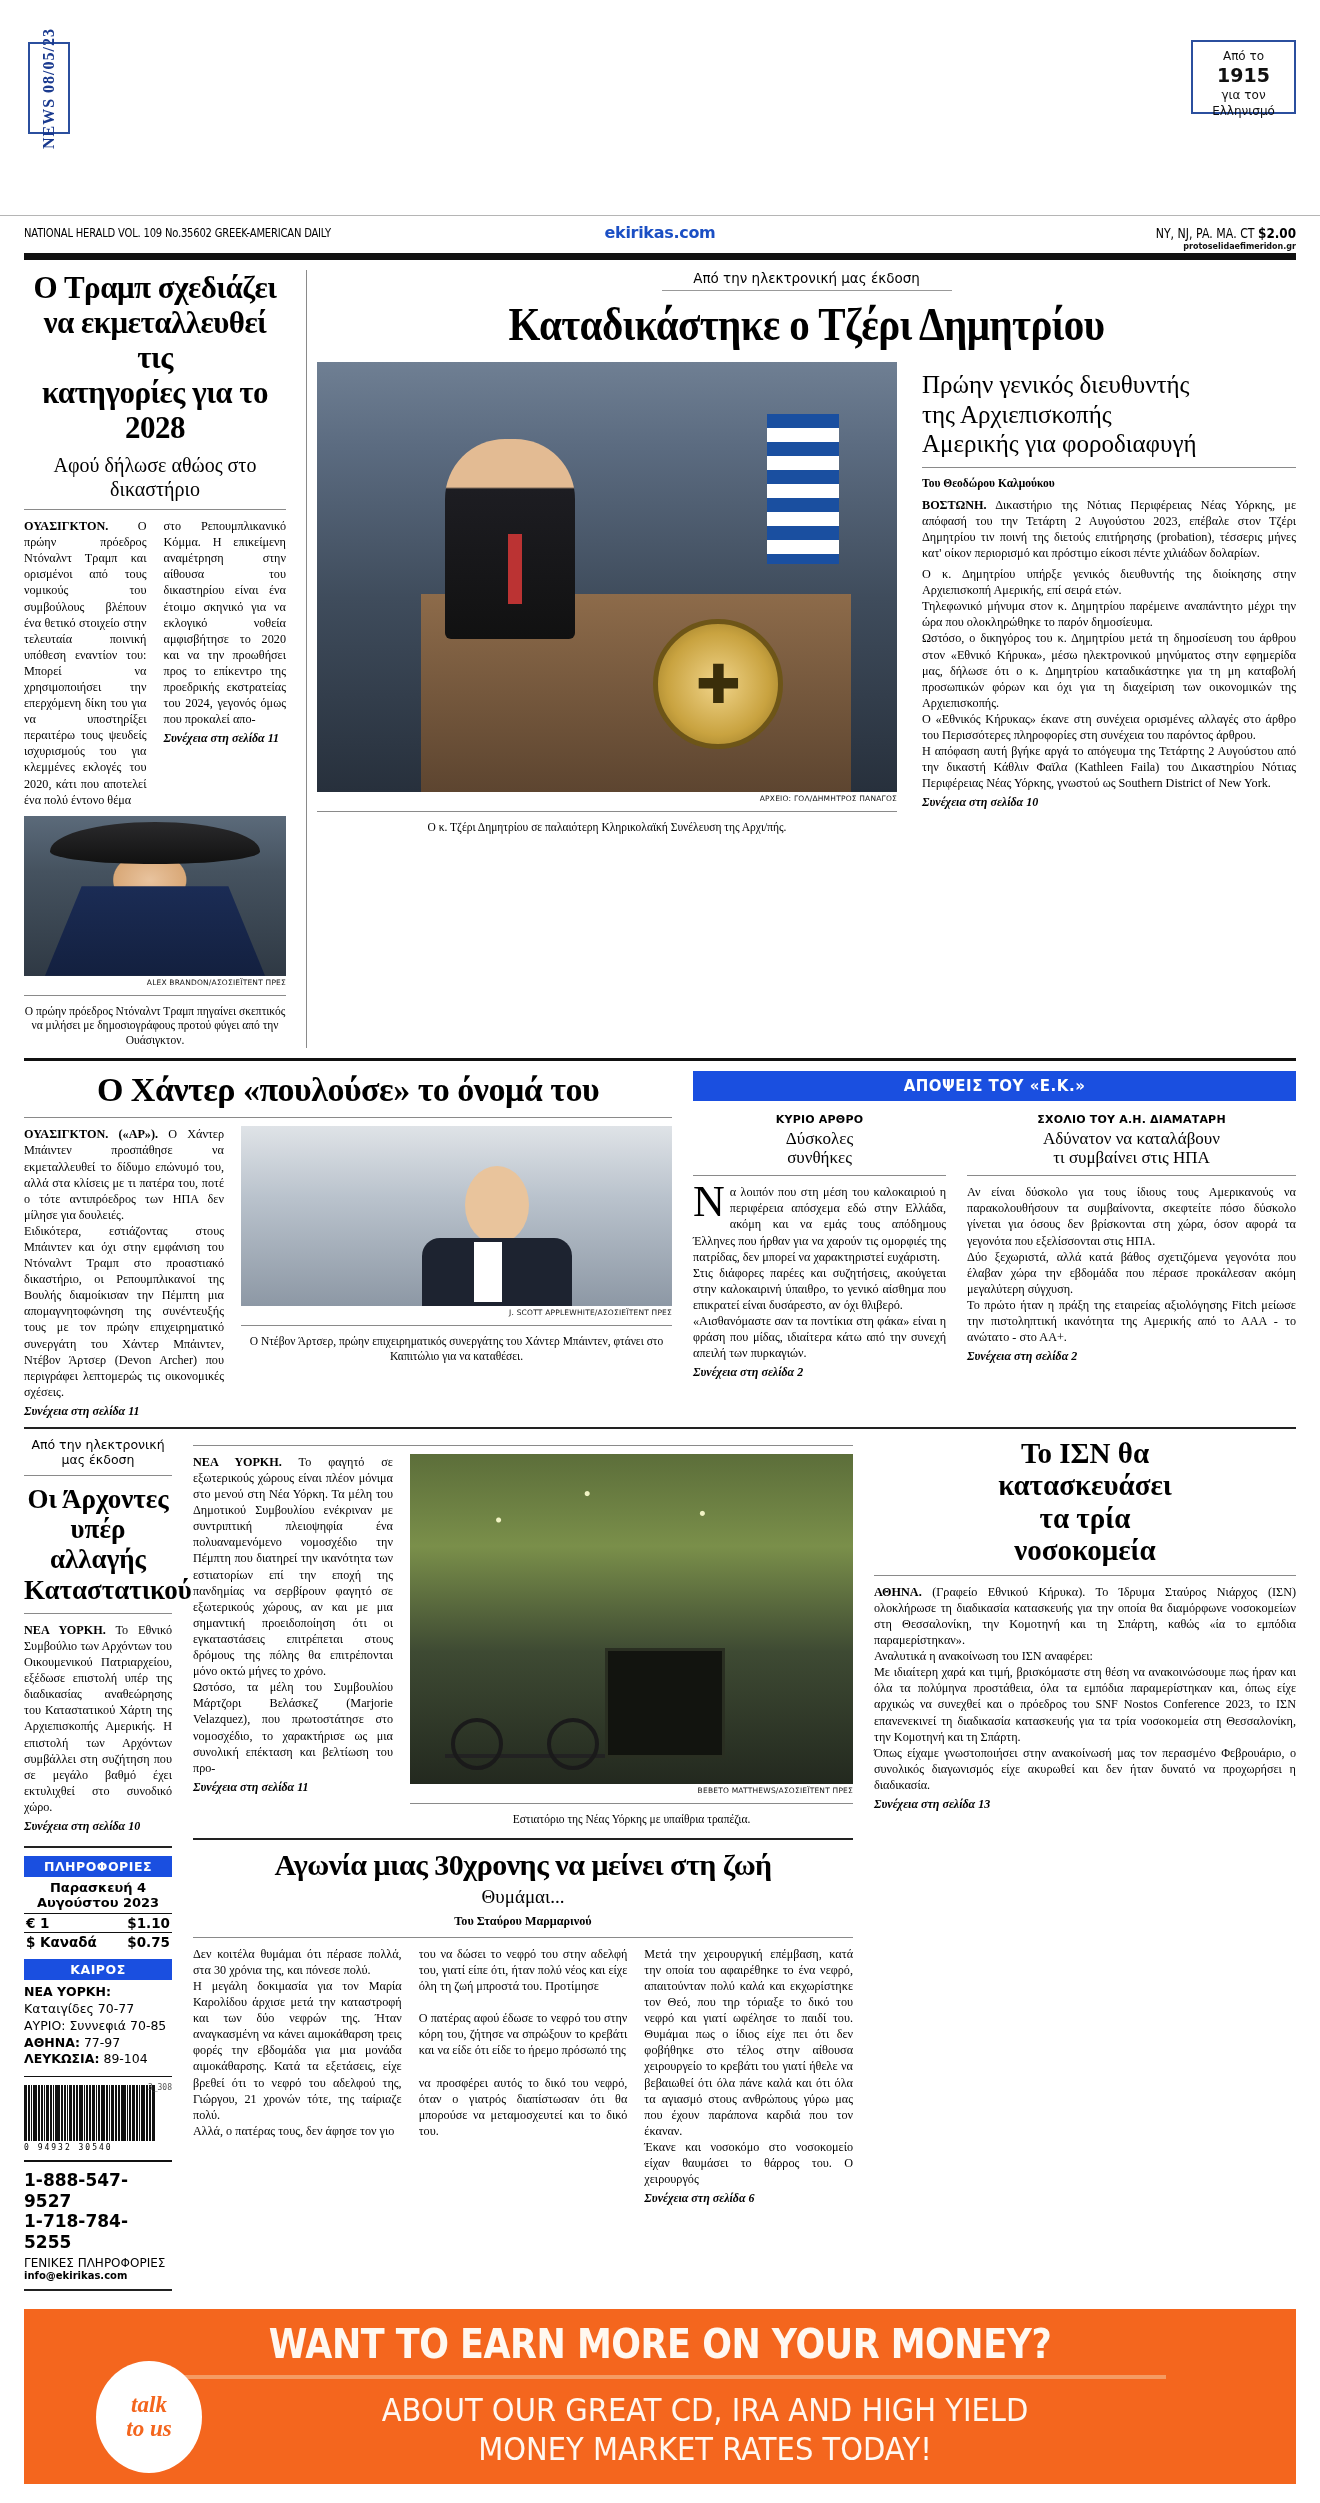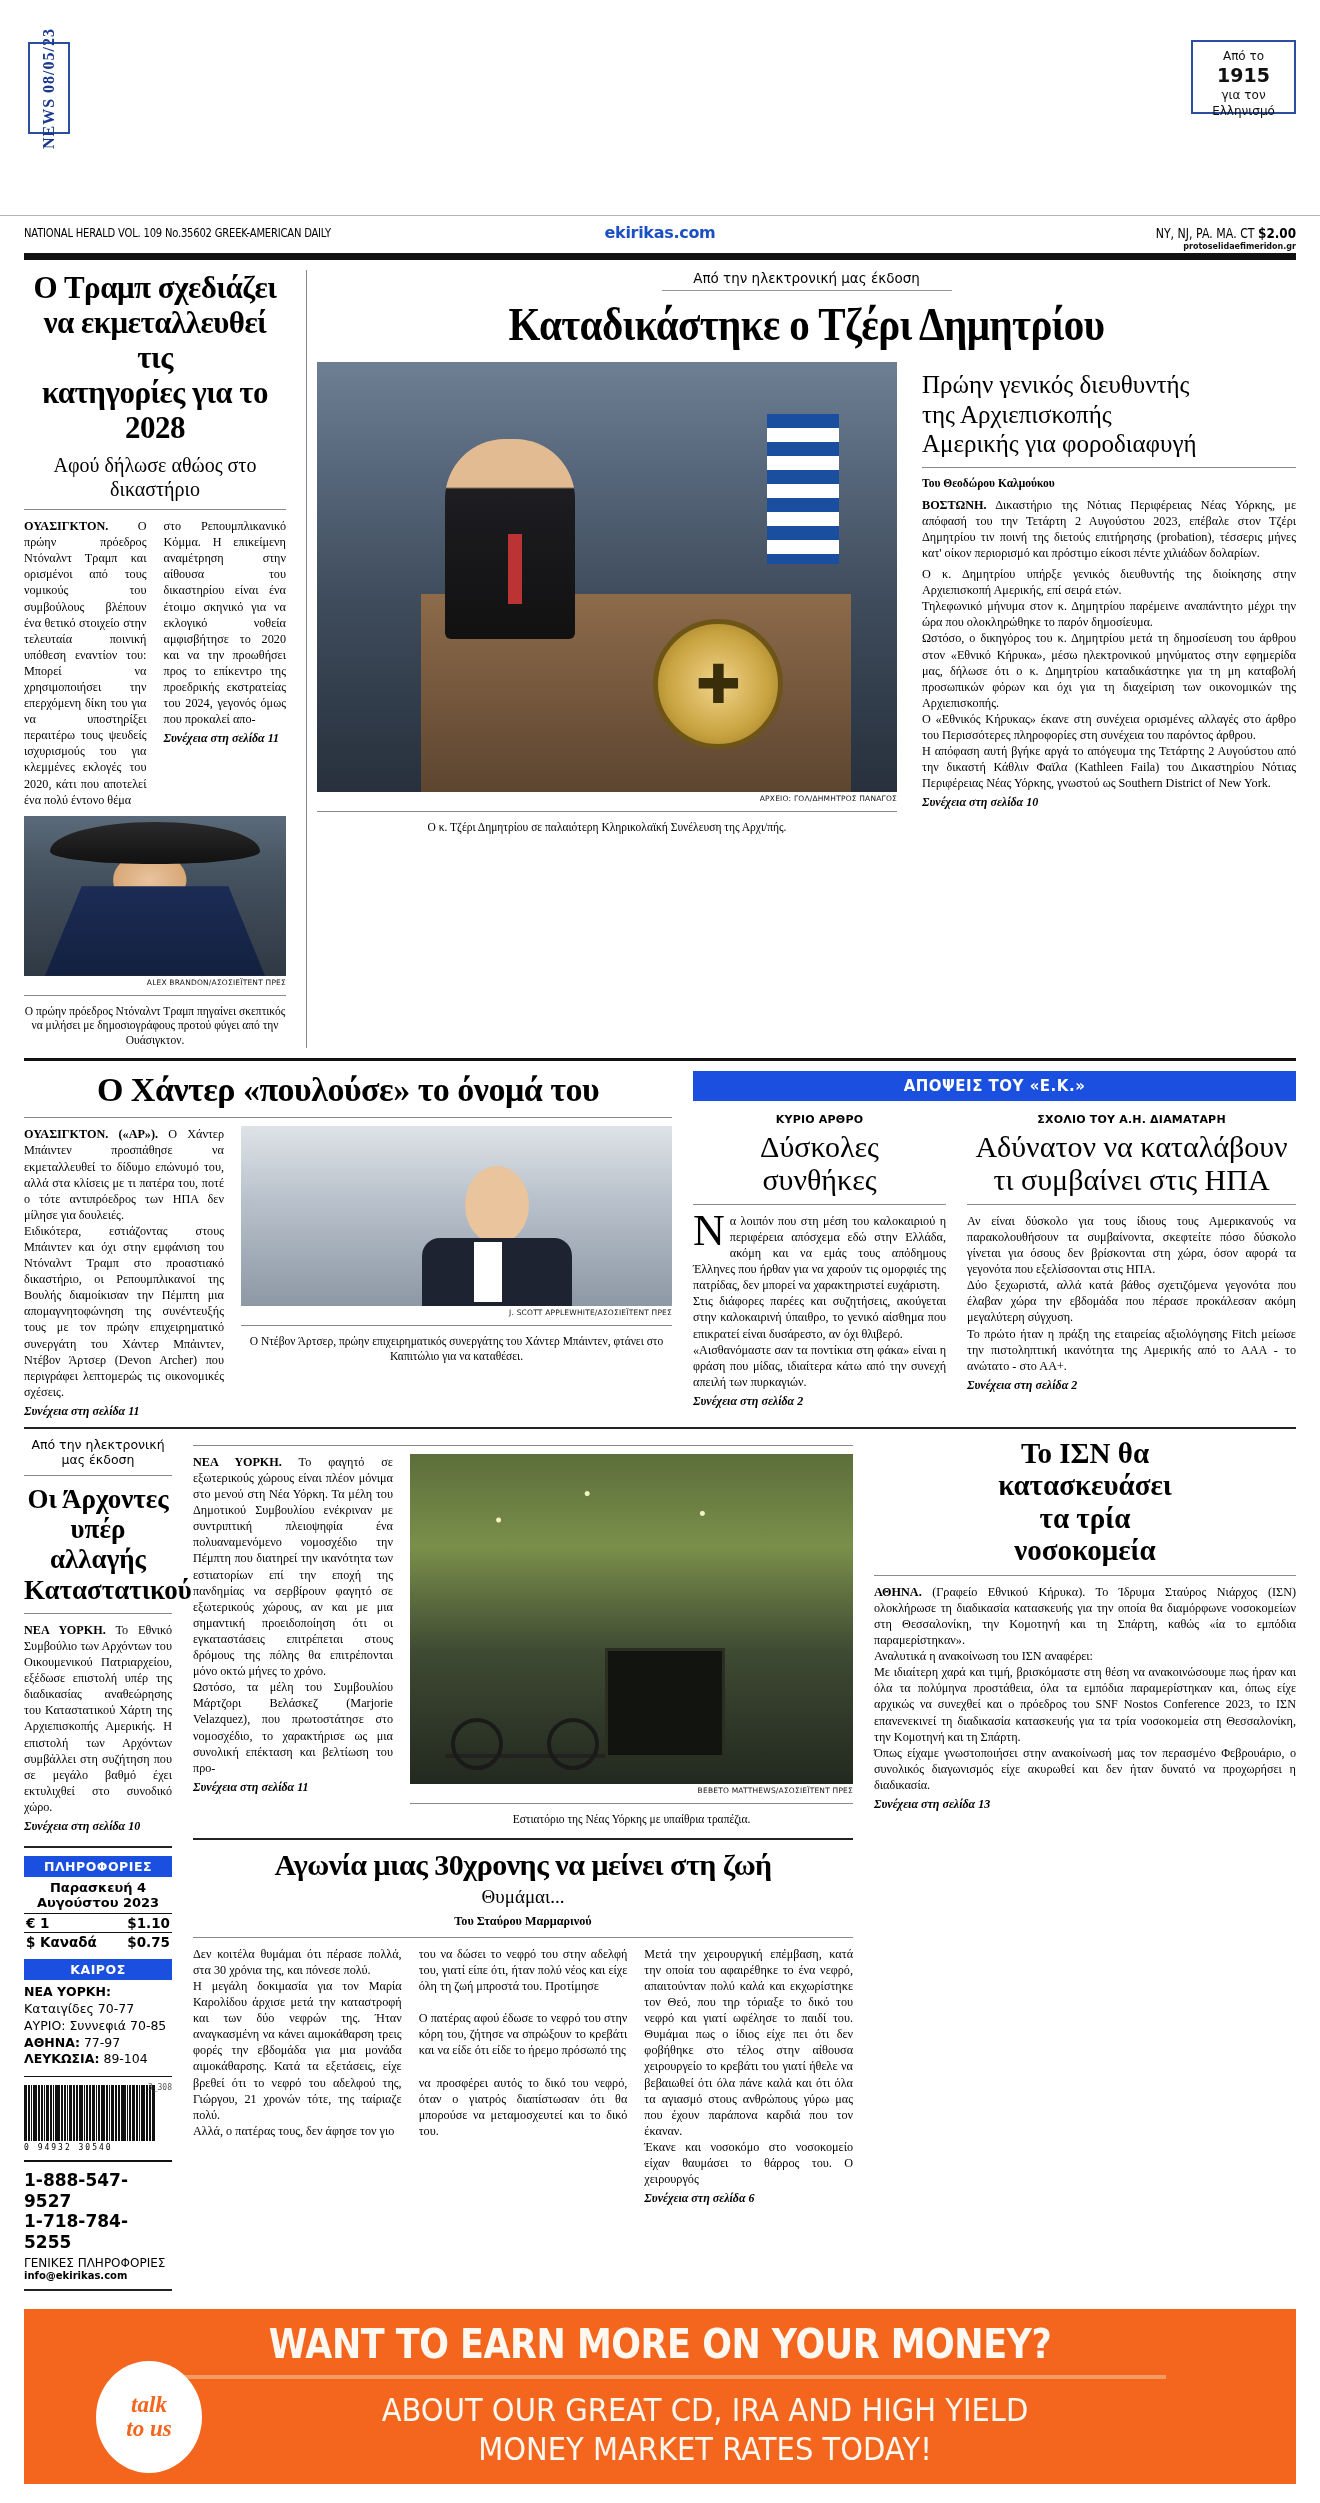--- a/index.html
+++ b/index.html
@@ -233,21 +233,21 @@
     background: #1a4fe0; color:#fff; text-align:center;
     font-family:"DejaVu Sans", sans-serif; font-weight:bold;
     font-size:15px; padding:6px 0; letter-spacing:0.5px;
   }
   .op-label {
     font-family:"DejaVu Sans", sans-serif; font-weight:bold;
     font-size:11px; text-align:center; margin: 10px 0 4px 0; letter-spacing:0.2px;
   }
   .op-head {
     font-family:"Liberation Serif", serif; text-align:center;
-    font-size:30px; line-height:1.1;
+    font-size:17px; line-height:1.1;
   }
   .dropcap::first-letter{
     float:left; font-size:44px; line-height:0.82; padding-right:5px; font-weight:normal;
   }
 
   
   .side-kicker{
     text-align:center; font-family:"DejaVu Sans", sans-serif; font-size:12.5px;
     line-height:1.2;
   }

